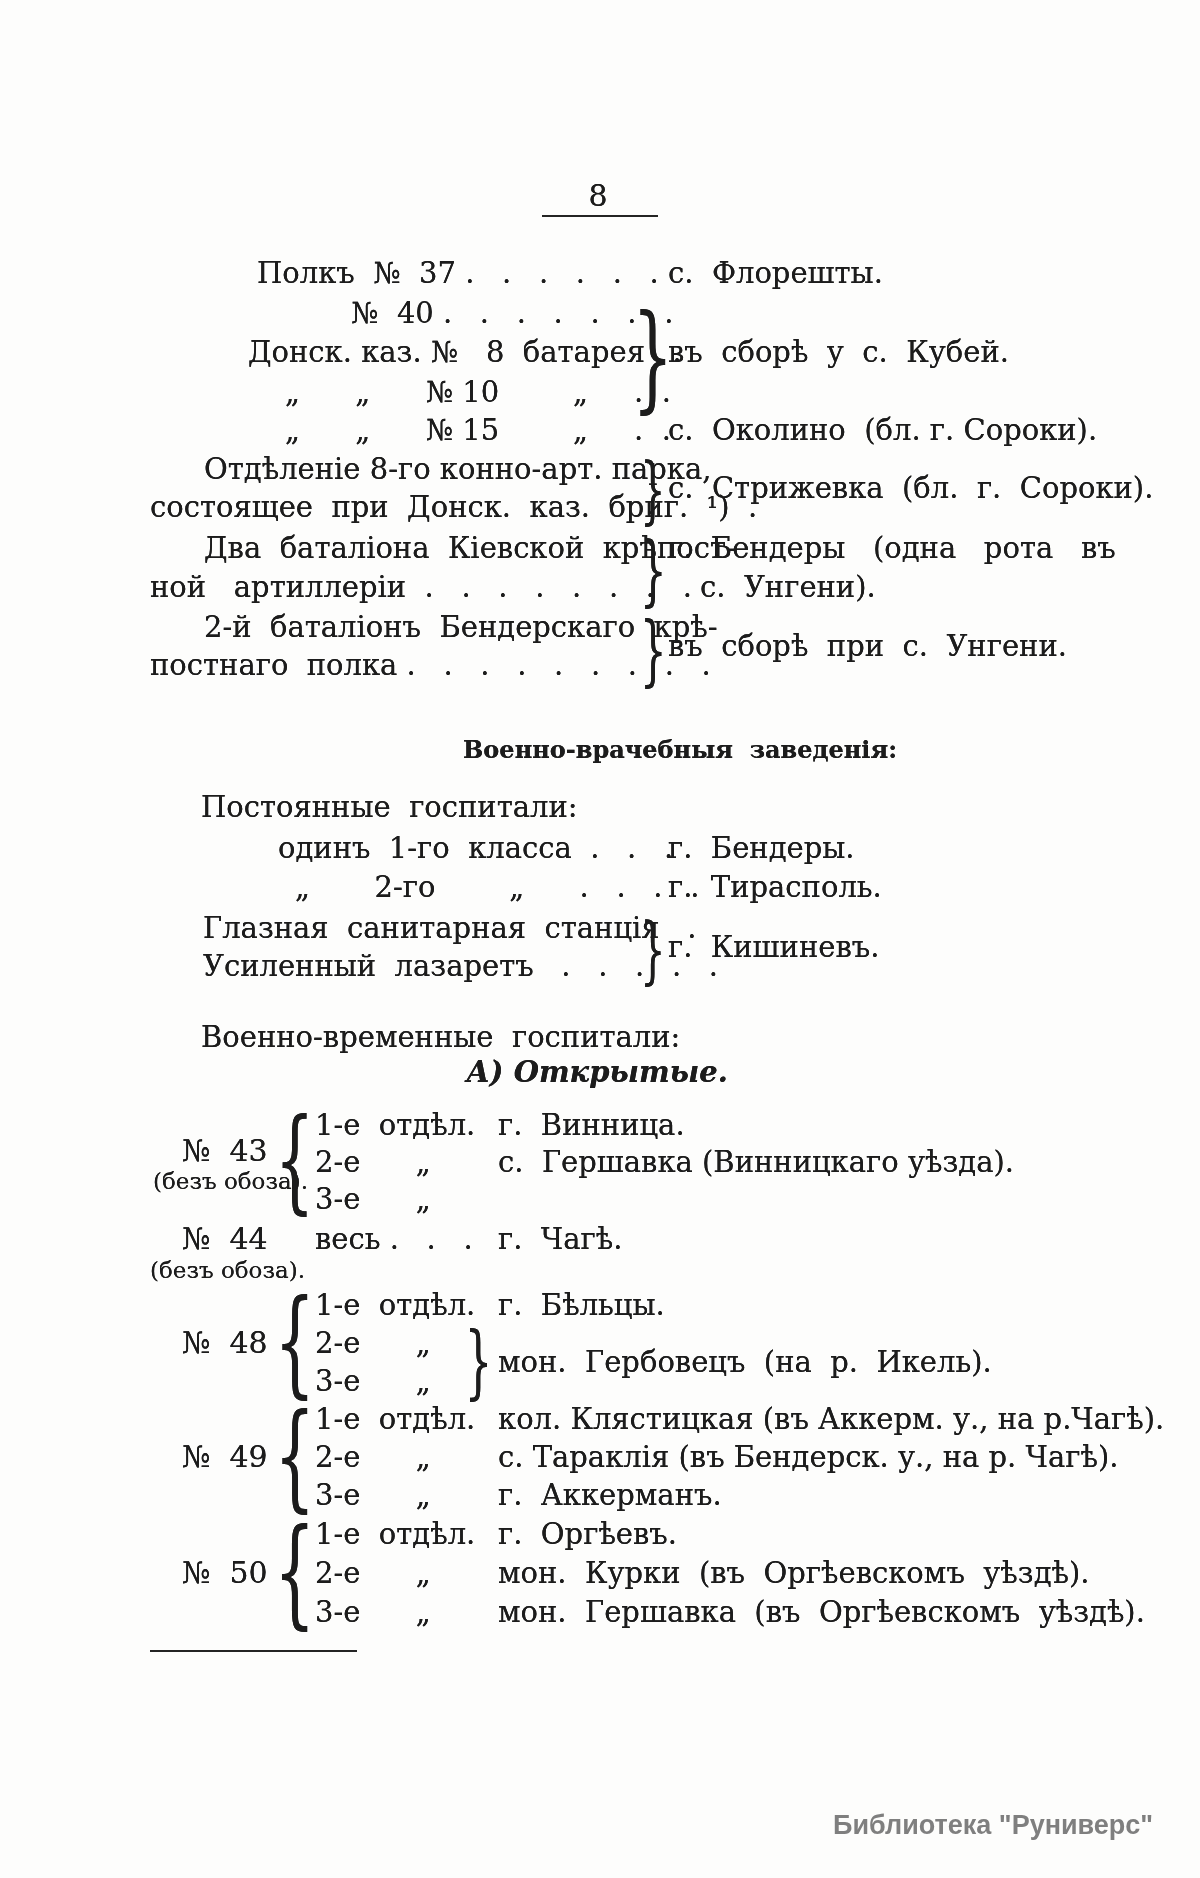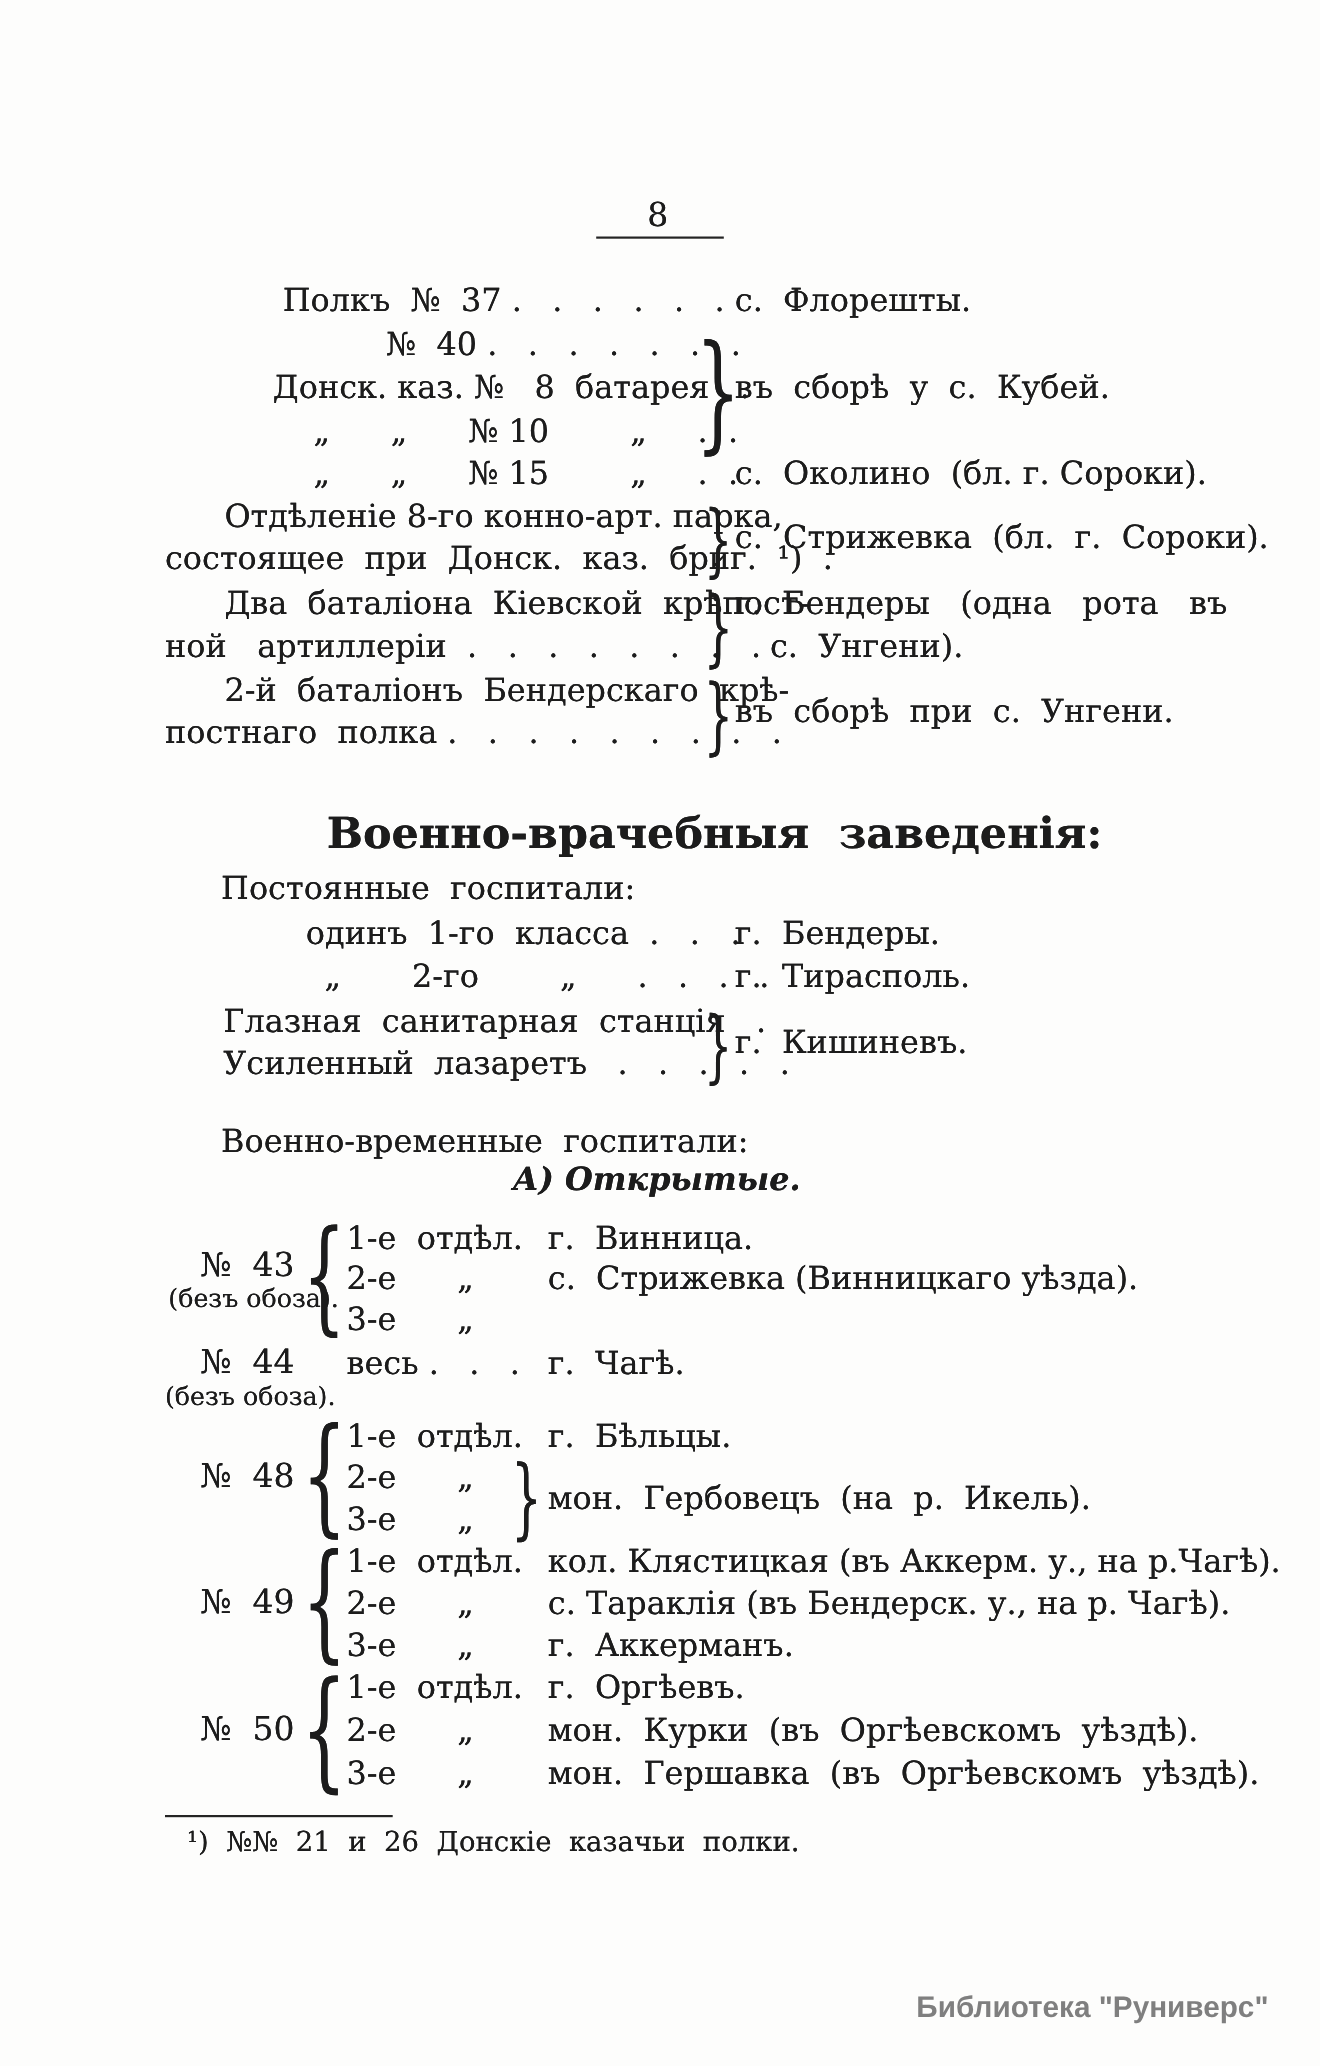--- a/index.html
+++ b/index.html
@@ -3,21 +3,21 @@
 <meta charset="utf-8">
 <style>
   html,body{margin:0;padding:0;background:#e8e8e8;}
   .page{position:relative;width:1200px;height:1878px;background:#fdfdfc;overflow:hidden;
         font-family:"DejaVu Serif",serif;color:#1c1c1c;}
   .t{position:absolute;white-space:pre;font-size:29px;line-height:30px;
      text-shadow:0 0 .5px currentColor;}
   .tc{position:absolute;white-space:pre;text-align:center;
       text-shadow:0 0 .5px currentColor;}
   .num{font-size:30px;}
-  .b{font-weight:bold;font-size:39px;}
+  .b{font-weight:bold;font-size:24px;text-align:right;}
   .bi{font-weight:bold;font-style:italic;font-size:29px;}
   .note{font-size:23px;}
   .fn{font-size:25px;}
   .rule{position:absolute;height:2px;background:#242424;}
   .brace{position:absolute;width:40px;display:flex;justify-content:center;align-items:center;
          color:#1c1c1c;}
   .brace span{display:block;line-height:1;transform:scaleX(0.55);
               text-shadow:0 0 .5px currentColor;}
   .br span::before{content:"}";}
   .bl span::before{content:"{";}
@@ -86,21 +86,21 @@
   <div class="tc bi" style="left:297px;top:1055px;width:600px">А) Открытые.</div>
 
   <div class="t num" style="left:182px;top:1136px">№  43</div>
   <div class="t note" style="left:153px;top:1166px">(безъ обоза).</div>
   <div class="brace bl" style="left:275px;top:1103px;height:114px">
       <span style="font-size:112px"></span>
     </div>
   <div class="t" style="left:315px;top:1110px">1-е  отдѣл.</div>
   <div class="t" style="left:498px;top:1110px">г.  Винница.</div>
   <div class="t" style="left:315px;top:1147px">2-е      „</div>
-  <div class="t" style="left:498px;top:1147px">с.  Стрижевка (Винницкаго уѣзда).</div>
+  <div class="t" style="left:498px;top:1147px">с.  Гершавка (Винницкаго уѣзда).</div>
   <div class="t" style="left:315px;top:1184px">3-е      „</div>
 
   <div class="t num" style="left:182px;top:1224px">№  44</div>
   <div class="t note" style="left:150px;top:1255px">(безъ обоза).</div>
   <div class="t" style="left:315px;top:1224px">весь .   .   .</div>
   <div class="t" style="left:498px;top:1224px">г.  Чагѣ.</div>
 
   <div class="t num" style="left:182px;top:1328px">№  48</div>
   <div class="brace bl" style="left:275px;top:1283px;height:118px">
       <span style="font-size:116px"></span>
@@ -130,17 +130,16 @@
       <span style="font-size:118px"></span>
     </div>
   <div class="t" style="left:315px;top:1519px">1-е  отдѣл.</div>
   <div class="t" style="left:498px;top:1519px">г.  Оргѣевъ.</div>
   <div class="t" style="left:315px;top:1558px">2-е      „</div>
   <div class="t" style="left:498px;top:1558px">мон.  Курки  (въ  Оргѣевскомъ  уѣздѣ).</div>
   <div class="t" style="left:315px;top:1597px">3-е      „</div>
   <div class="t" style="left:498px;top:1597px">мон.  Гершавка  (въ  Оргѣевскомъ  уѣздѣ).</div>
 
   <div class="rule" style="left:150px;top:1650px;width:207px"></div>
-  <div class="t fn" style="left:170px;top:1660px">¹)  №№  21  и  26  Донскіе  казачьи  полки.</div>
 
   <div class="wm" style="left:833px;top:1810px">Библиотека "Руниверс"</div>
 
 </div>
 
 </body></html>

